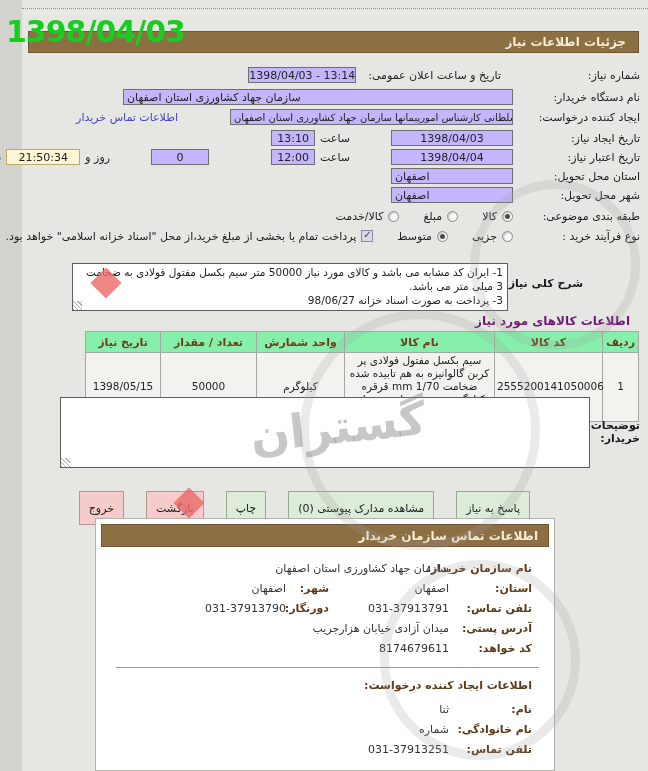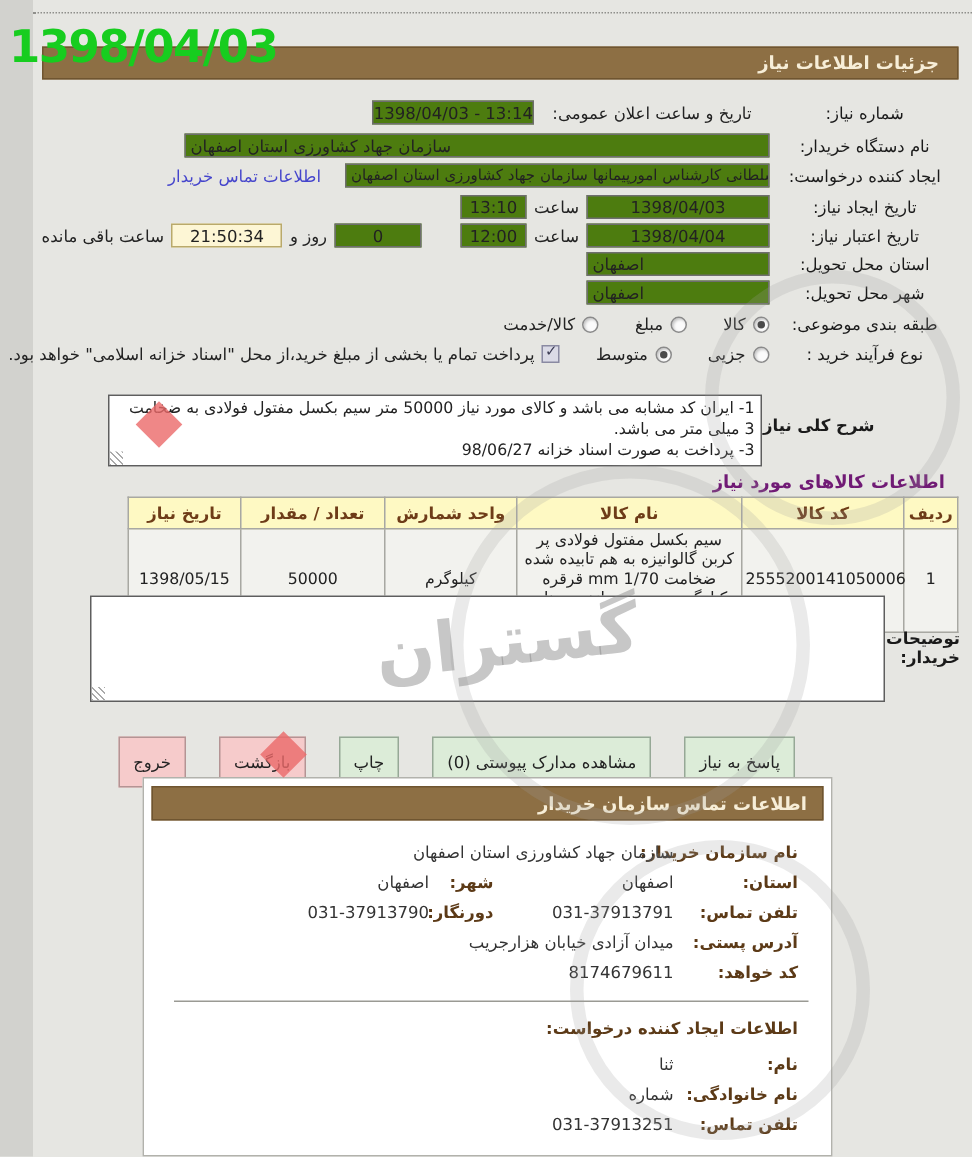--- a/index.html
+++ b/index.html
@@ -23,25 +23,25 @@
   .stamp {
     position:absolute; left:6px; top:14px; z-index:60;
     font-size:30px; font-weight:bold; letter-spacing:-1px;
     color:#17cd1f; direction:ltr; pointer-events:none;
   }
   .row {
     position:absolute; right:8px; height:18px;
     direction:rtl; display:flex; align-items:center;
     white-space:nowrap;
   }
-  .lbl { width:127px; color:#1a1a1a;text-align:center; }
+  .lbl { width:127px; color:#1a1a1a; }
   .inp {
-    height:16px; background:#4d7c0f; border:1px solid #6e6e6e;
+    height:16px; background:#c4b5fd; border:1px solid #6e6e6e;
     display:flex; align-items:center; justify-content:center;
-    font-size:11px; overflow:hidden;
+    font-size:11px; overflow:hidden;margin-left:36px;
   }
   .inp.rt { justify-content:flex-end; padding-left:3px; }
   .num { direction:ltr; unicode-bidi:isolate; }
   .hl {
     height:16px; background:#fdf6d5; border:1px solid #b9a96b;
     display:flex; align-items:center; justify-content:center; width:74px;
   }
   .gap { margin:0 5px; }
   .link { color:#4545cc; margin:0 16px; cursor:pointer; }
   .radio {
@@ -66,21 +66,21 @@
   .grip {
     position:absolute; left:1px; bottom:1px; width:9px; height:9px;
     background: repeating-linear-gradient(45deg,#aaa 0 1px,transparent 1px 3px);
   }
   .goods-title { position:absolute; right:18px; top:314px; font-weight:bold; color:#701a75; font-size:12px; direction:rtl; }
   table.items {
     position:absolute; left:85px; top:331px; width:553px;
     border-collapse:collapse; direction:rtl; table-layout:fixed;
   }
   table.items th, table.items td { border:1px solid #a8a8a2; text-align:center; vertical-align:middle; }
-  table.items th { background:#fef9c3; color:#6e3c18; font-size:11px; height:21px; font-weight:bold; }
+  table.items th { background:#86efac; color:#6e3c18; font-size:11px; height:21px; font-weight:bold; }
   table.items td { background:#f2f2ee; font-size:10.5px; height:45px; line-height:1.25; padding:1px 2px; }
   .btns {
     position:absolute; right:118px; top:477px; height:17px;
     direction:rtl; display:flex; align-items:center; gap:22px;
   }
   .btn {
     height:17px; display:flex; align-items:center; padding:16px 9px;
     font-size:11px; color:#222; cursor:pointer; white-space:nowrap;margin-top:45px;
   }
   .btn-green { background:#dcecd8; border:1px solid #96a896; }

